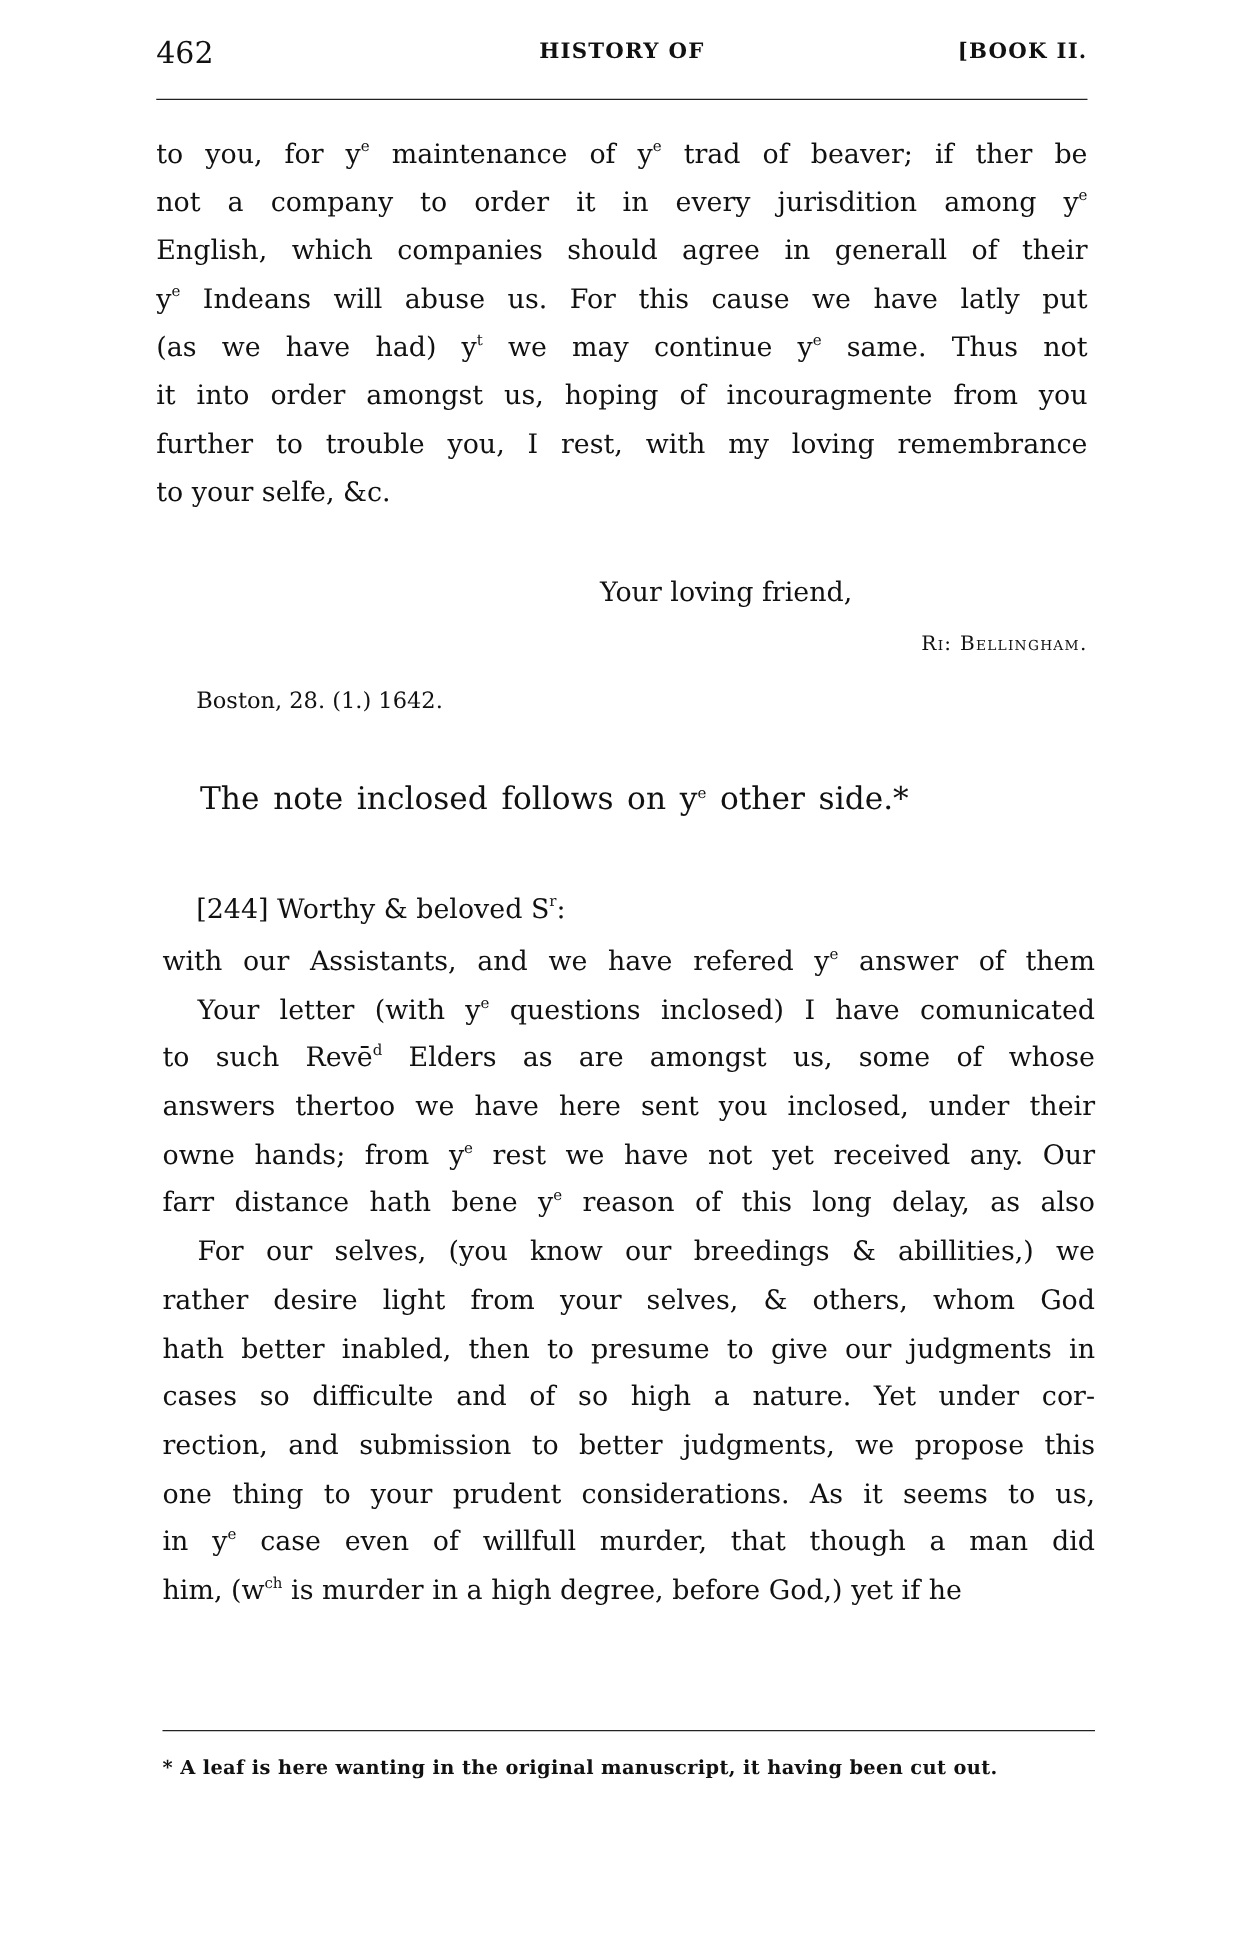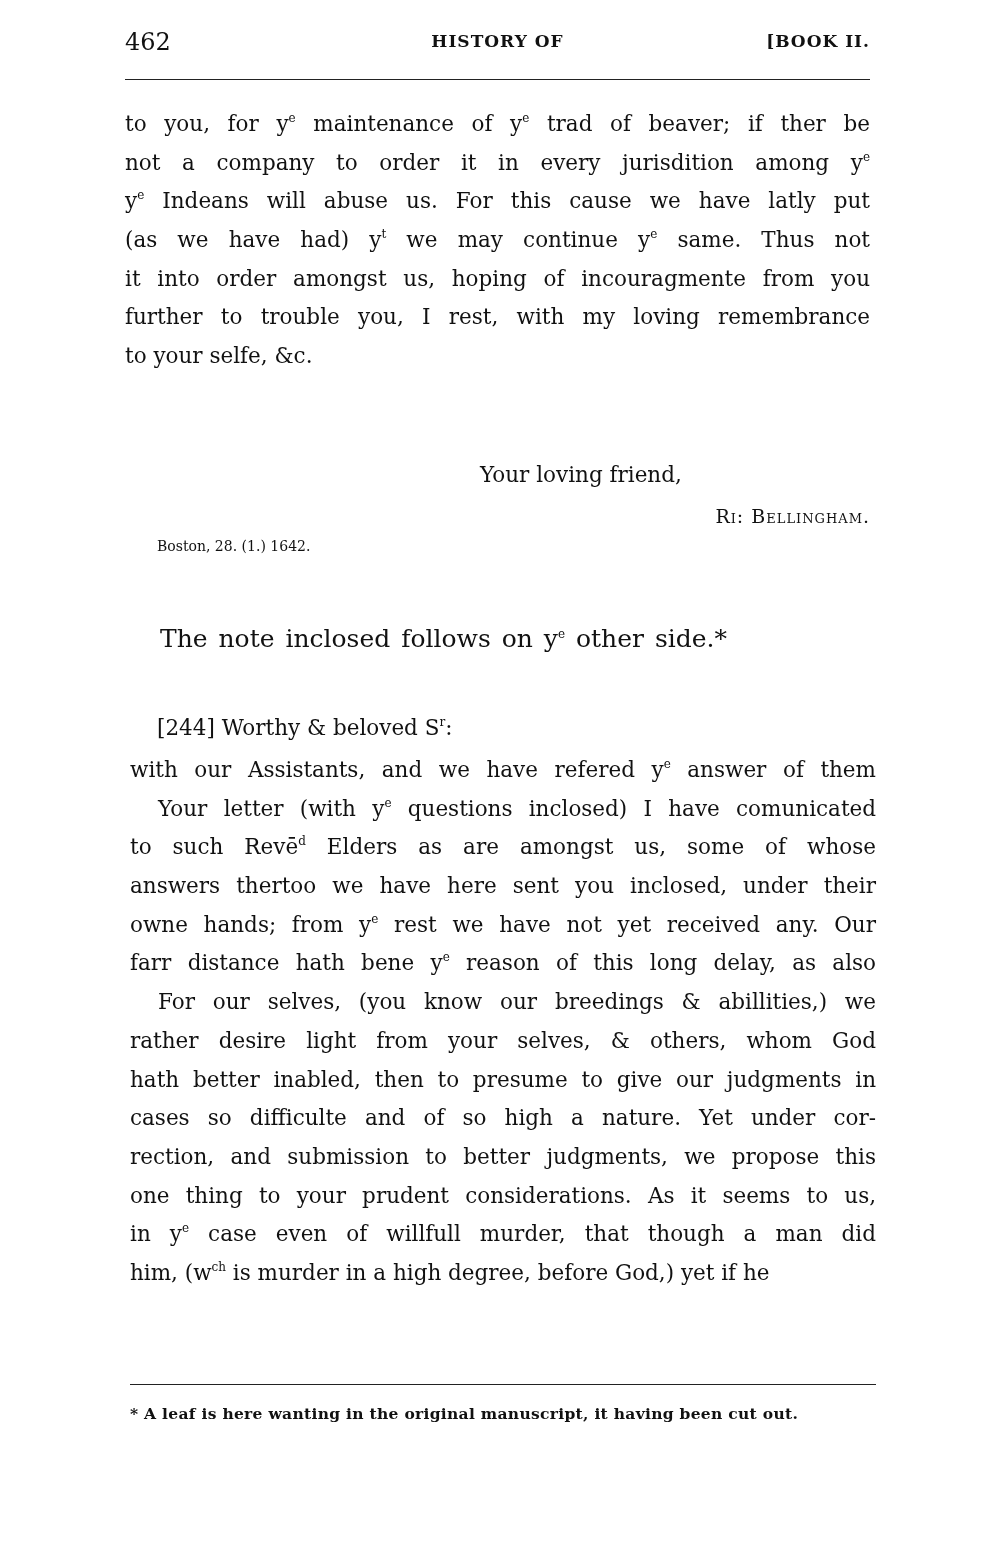--- a/index.html
+++ b/index.html
@@ -12,22 +12,22 @@
   .runhead { position: absolute; top: 28px; left: 125px; width: 745px; height: 34px; font-size: 22px; }
   .runhead .pnum { position: absolute; left: 0; top: 0; font-size: 24px; }
   .runhead .title { position: absolute; left: 0; right: 0; text-align: center; top: 3px; font-size: 17px; letter-spacing: 1px; font-weight: bold; }
   .runhead .book { position: absolute; right: 0; top: 3px; font-size: 17px; letter-spacing: 1px; font-weight: bold; }
   .rule-top { position: absolute; top: 79px; left: 125px; width: 745px; border-top: 1.5px solid #222; }
   .block { position: absolute; left: 125px; width: 745px; font-size: 21.5px; line-height: 38.7px; }
   .line { display: block; text-align: justify; text-align-last: justify; white-space: nowrap; height: 38.7px; }
   .line.last { text-align-last: left; }
   sup { font-size: 12px; line-height: 0; vertical-align: 9px; }
   .closing { position: absolute; left: 467px; top: 462px; font-size: 21.5px; margin-left: 13px; }
-  .signature { position: absolute; right: 130px; top: 505px; font-size: 19px; font-variant: small-caps; letter-spacing: 1px; }
-  .dateline { position: absolute; left: 157px; top: 538px; font-size: 14px; text-align: right; }
+  .signature { position: absolute; right: 130px; top: 505px; font-size: 16px; font-variant: small-caps; letter-spacing: 1px; }
+  .dateline { position: absolute; left: 157px; top: 550px; font-size: 18px; text-align: right; }
   .heading-note { position: absolute; left: 160px; top: 624px; font-size: 25px; word-spacing: 3px; }
   .salutation { position: absolute; left: 157px; top: 715px; font-size: 21.5px; }
   .block2 { position: absolute; left: 130px; width: 746px; font-size: 21.5px; line-height: 38.7px; top: 751px; }
   .indent { text-indent: 28px; }
   .rule-bottom { position: absolute; top: 1384px; left: 130px; width: 746px; border-top: 1.5px solid #222; }
   .footnote { position: absolute; top: 1404px; left: 130px; width: 746px; font-size: 15.5px; font-weight: bold; letter-spacing: 0.3px; white-space: nowrap; }
 </style>
 </head>
 <body>
 
@@ -35,20 +35,21 @@
   <div class="runhead">
     <span class="pnum">462</span>
     <span class="title">HISTORY OF</span>
     <span class="book">[BOOK II.</span>
   </div>
   <div class="rule-top"></div>
 
   <div class="block" style="top:105px" id="letter-body">
       <span class="line"><span>to you, for y</span><sup>e</sup><span> maintenance of y</span><sup>e</sup><span> trad of beaver; if ther be</span></span>
       <span class="line"><span>not a company to order it in every jurisdition among y</span><sup>e</sup><span></span></span>
+      <span class="line"><span>English, which companies should agree in generall of their</span></span>
       <span class="line"><span>y</span><sup>e</sup><span> Indeans will abuse us.  For this cause we have latly put</span></span>
       <span class="line"><span>(as we have had) y</span><sup>t</sup><span> we may continue y</span><sup>e</sup><span> same.  Thus not</span></span>
       <span class="line"><span>it into order amongst us, hoping of incouragmente from you</span></span>
       <span class="line"><span>further to trouble you, I rest, with my loving remembrance</span></span>
       <span class="line last"><span>to your selfe, &amp;c.</span></span>
     </div>
 
   <div class="closing">Your loving friend,</div>
   <div class="signature">Ri: Bellingham.</div>
   <div class="dateline">Boston, 28. (1.) 1642.</div>

